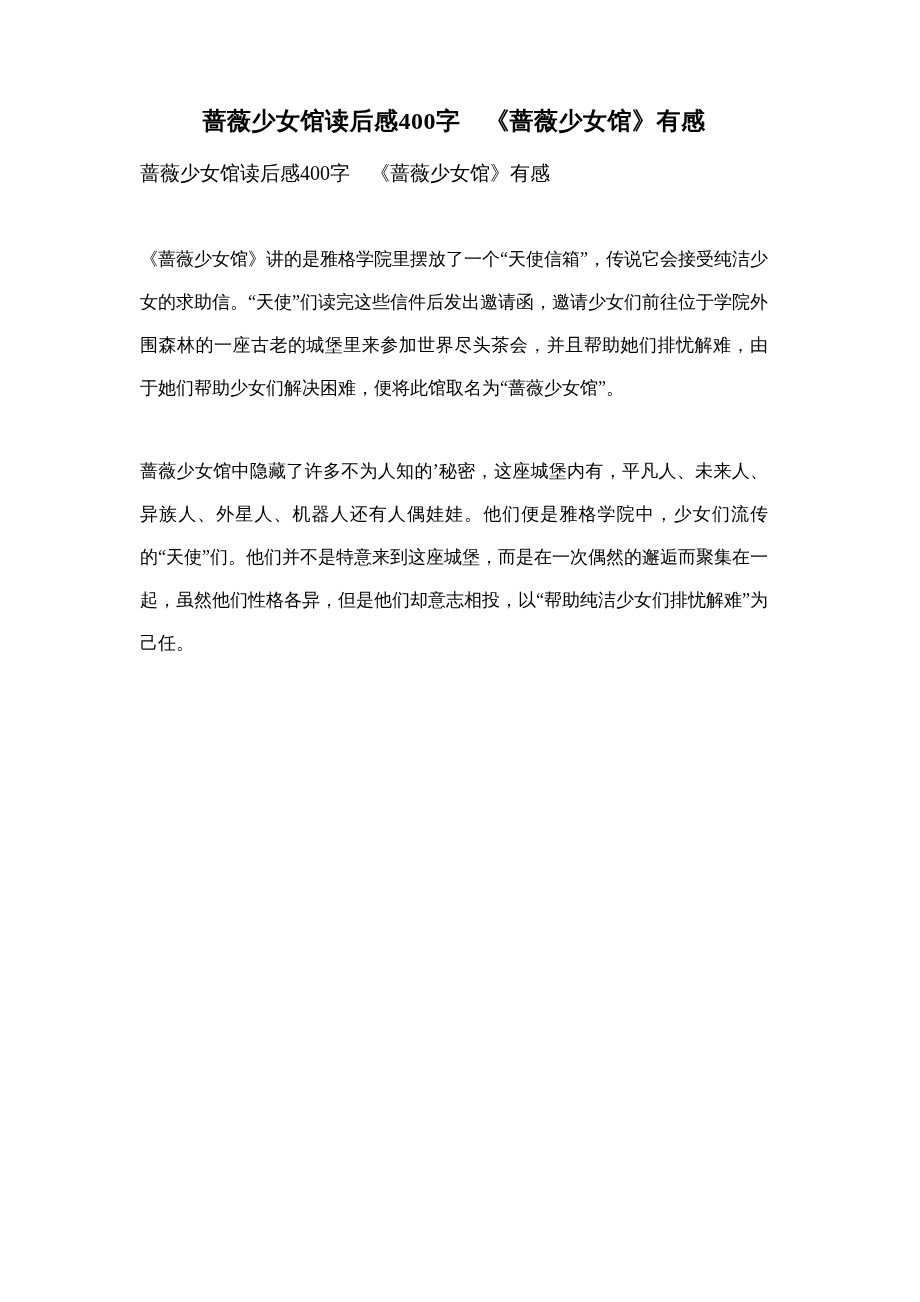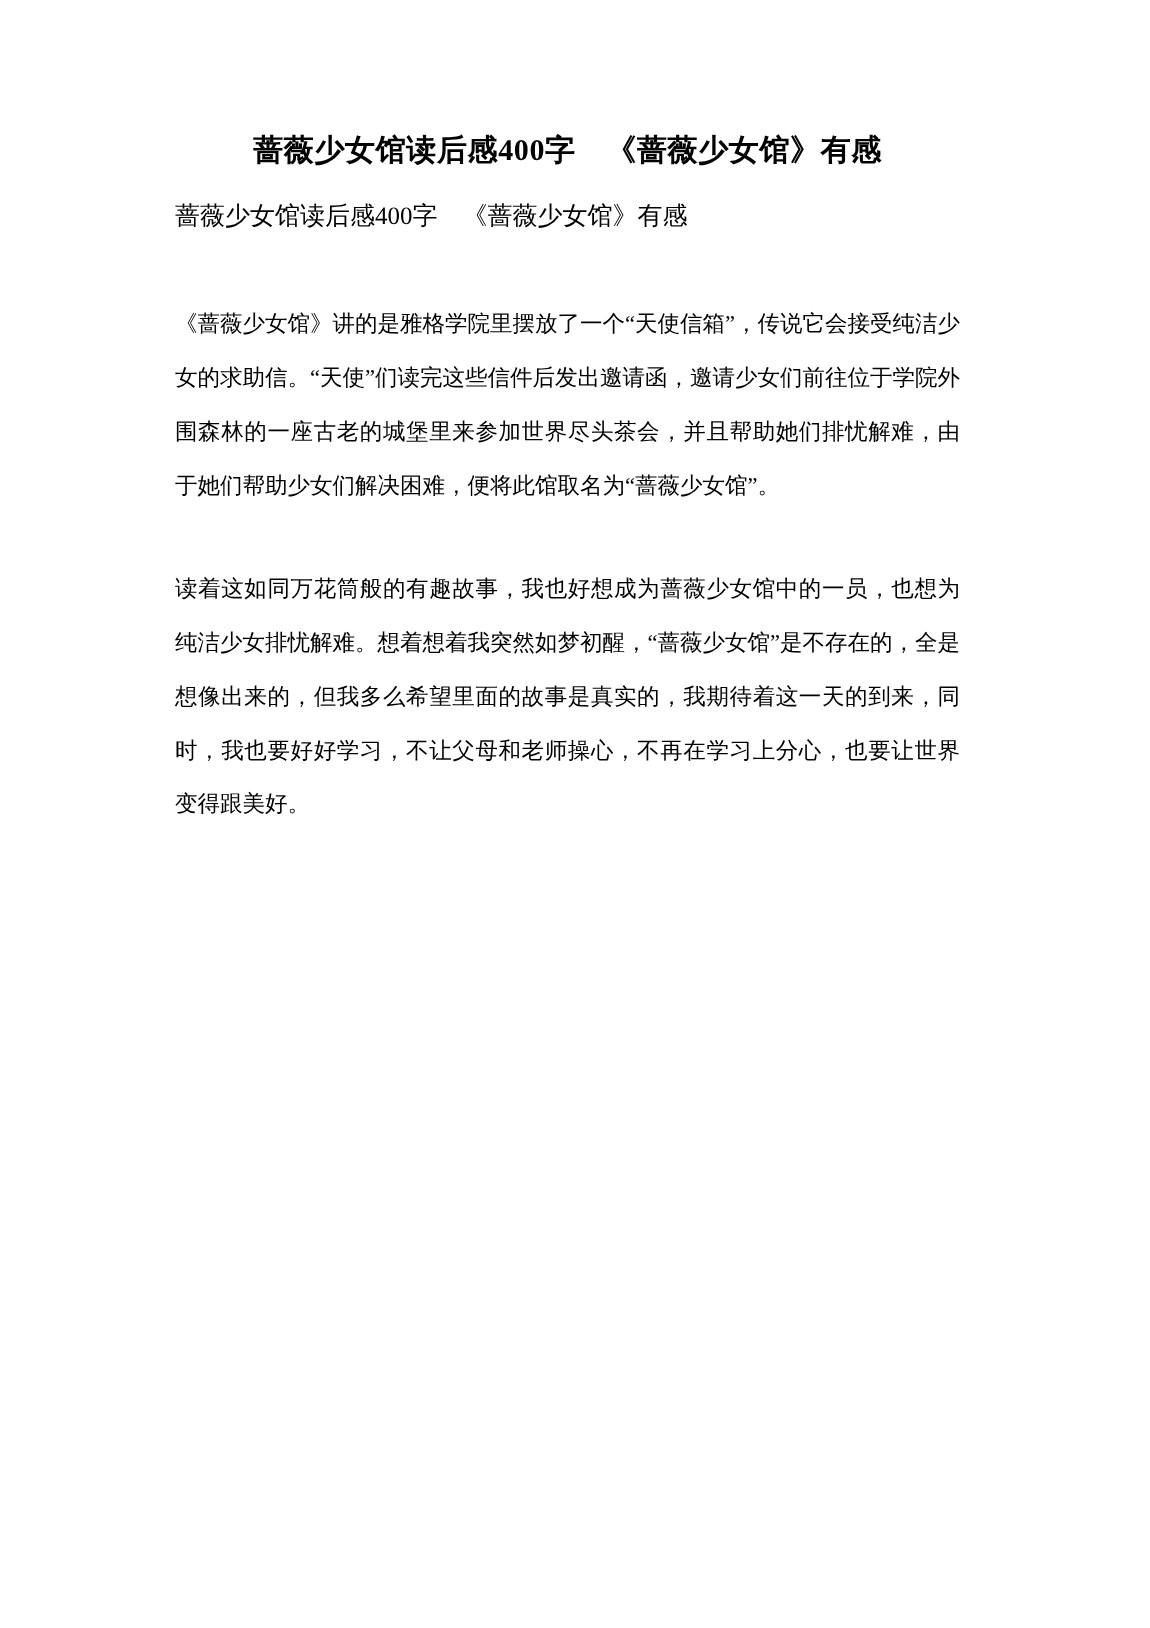--- a/index.html
+++ b/index.html
@@ -44,15 +44,15 @@
 </head>
 <body>
 
 <div class="page">
   <h1 class="doc-title">蔷薇少女馆读后感400字　《蔷薇少女馆》有感</h1>
 
   <div class="doc-subtitle">蔷薇少女馆读后感400字　《蔷薇少女馆》有感</div>
 
   <p class="doc-paragraph">《蔷薇少女馆》讲的是雅格学院里摆放了一个“天使信箱”，传说它会接受纯洁少女的求助信。“天使”们读完这些信件后发出邀请函，邀请少女们前往位于学院外围森林的一座古老的城堡里来参加世界尽头茶会，并且帮助她们排忧解难，由于她们帮助少女们解决困难，便将此馆取名为“蔷薇少女馆”。</p>
 
+  <p class="doc-paragraph">蔷薇少女馆中隐藏了许多不为人知的’秘密，这座城堡内有，平凡人、未来人、异族人、外星人、机器人还有人偶娃娃。他们便是雅格学院中，少女们流传的“天使”们。他们并不是特意来到这座城堡，而是在一次偶然的邂逅而聚集在一起，虽然他们性格各异，但是他们却意志相投，以“帮助纯洁少女们排忧解难”为己任。</p>
 
-  <p class="doc-paragraph">读着这如同万花筒般的有趣故事，我也好想成为蔷薇少女馆中的一员，也想为纯洁少女排忧解难。想着想着我突然如梦初醒，“蔷薇少女馆”是不存在的，全是想像出来的，但我多么希望里面的故事是真实的，我期待着这一天的到来，同时，我也要好好学习，不让父母和老师操心，不再在学习上分心，也要让世界变得跟美好。</p>
 </div>
 
 </body></html>

